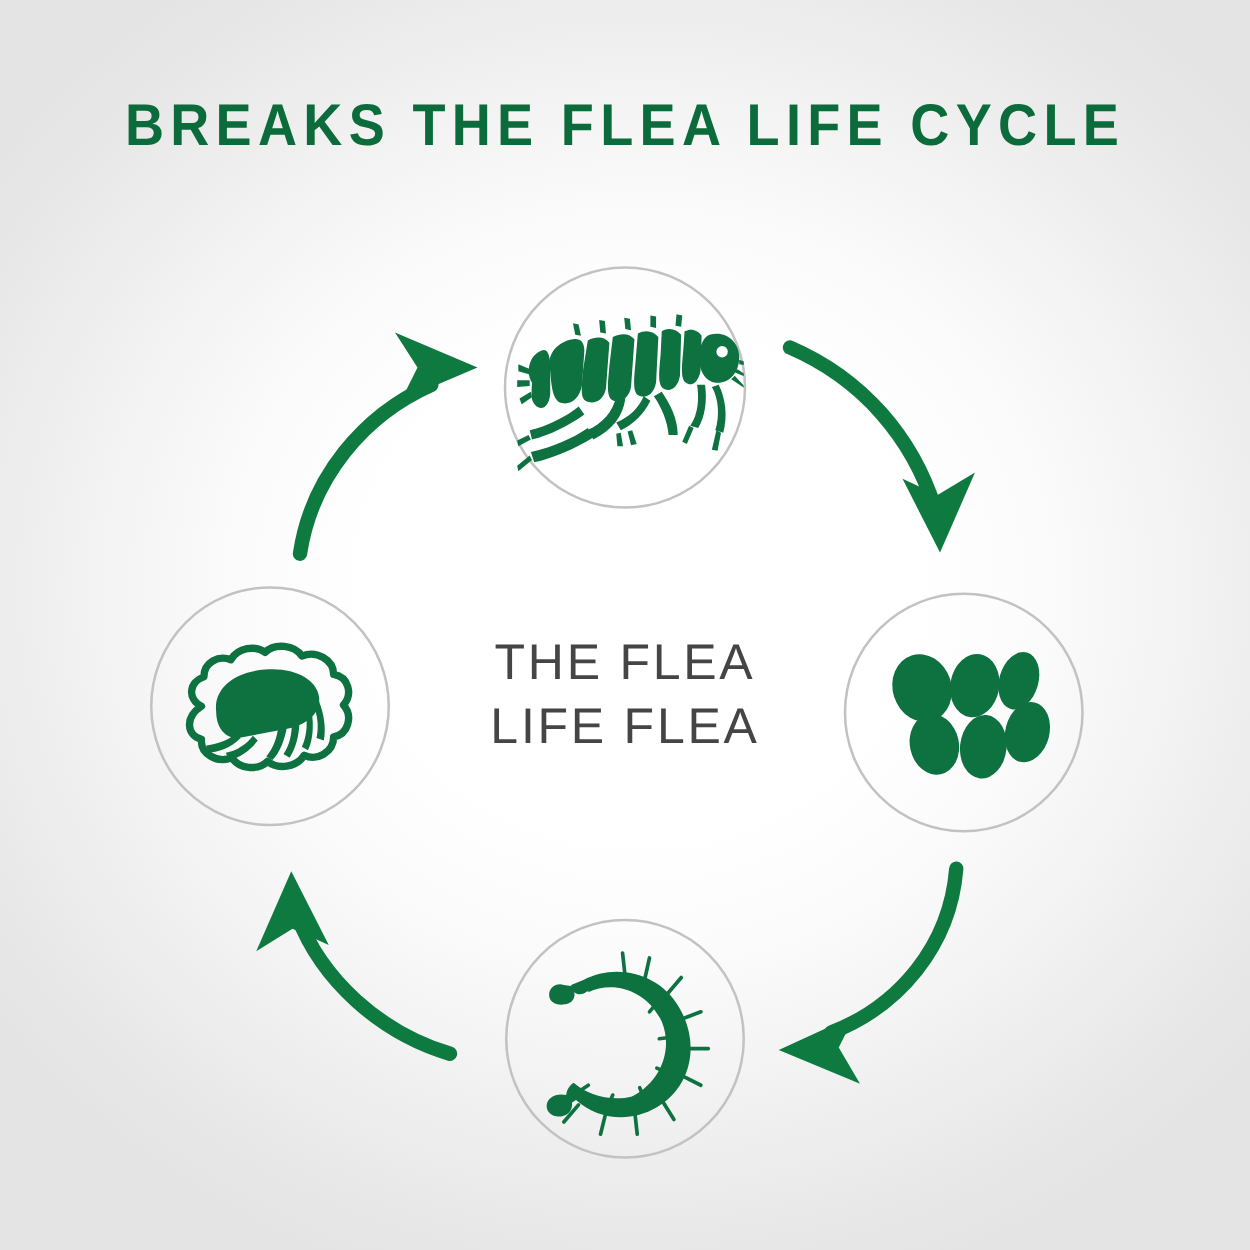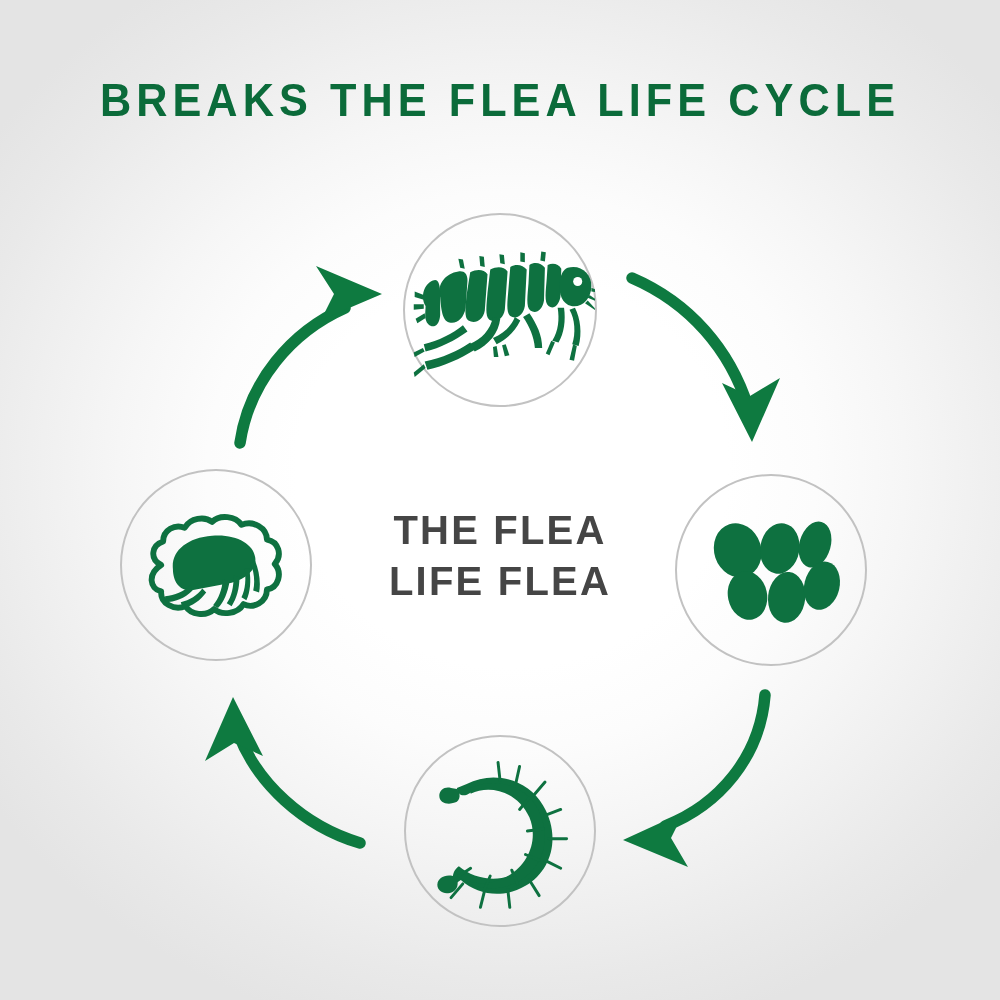--- a/index.html
+++ b/index.html
@@ -51,21 +51,21 @@
 
   
   #center-label {
     position: absolute;
     left: 330px;
     top: 505px;
     width: 340px;
     text-align: center;
     color: #454545;
     font-size: 40px;
-    font-weight: 700;
+    font-weight: 400;
     letter-spacing: 2.2px;
     line-height: 1.28;
   }
   #center-label .cl-line {
     display: block;
     white-space: nowrap;
   }
 
   
   .stage-node {

